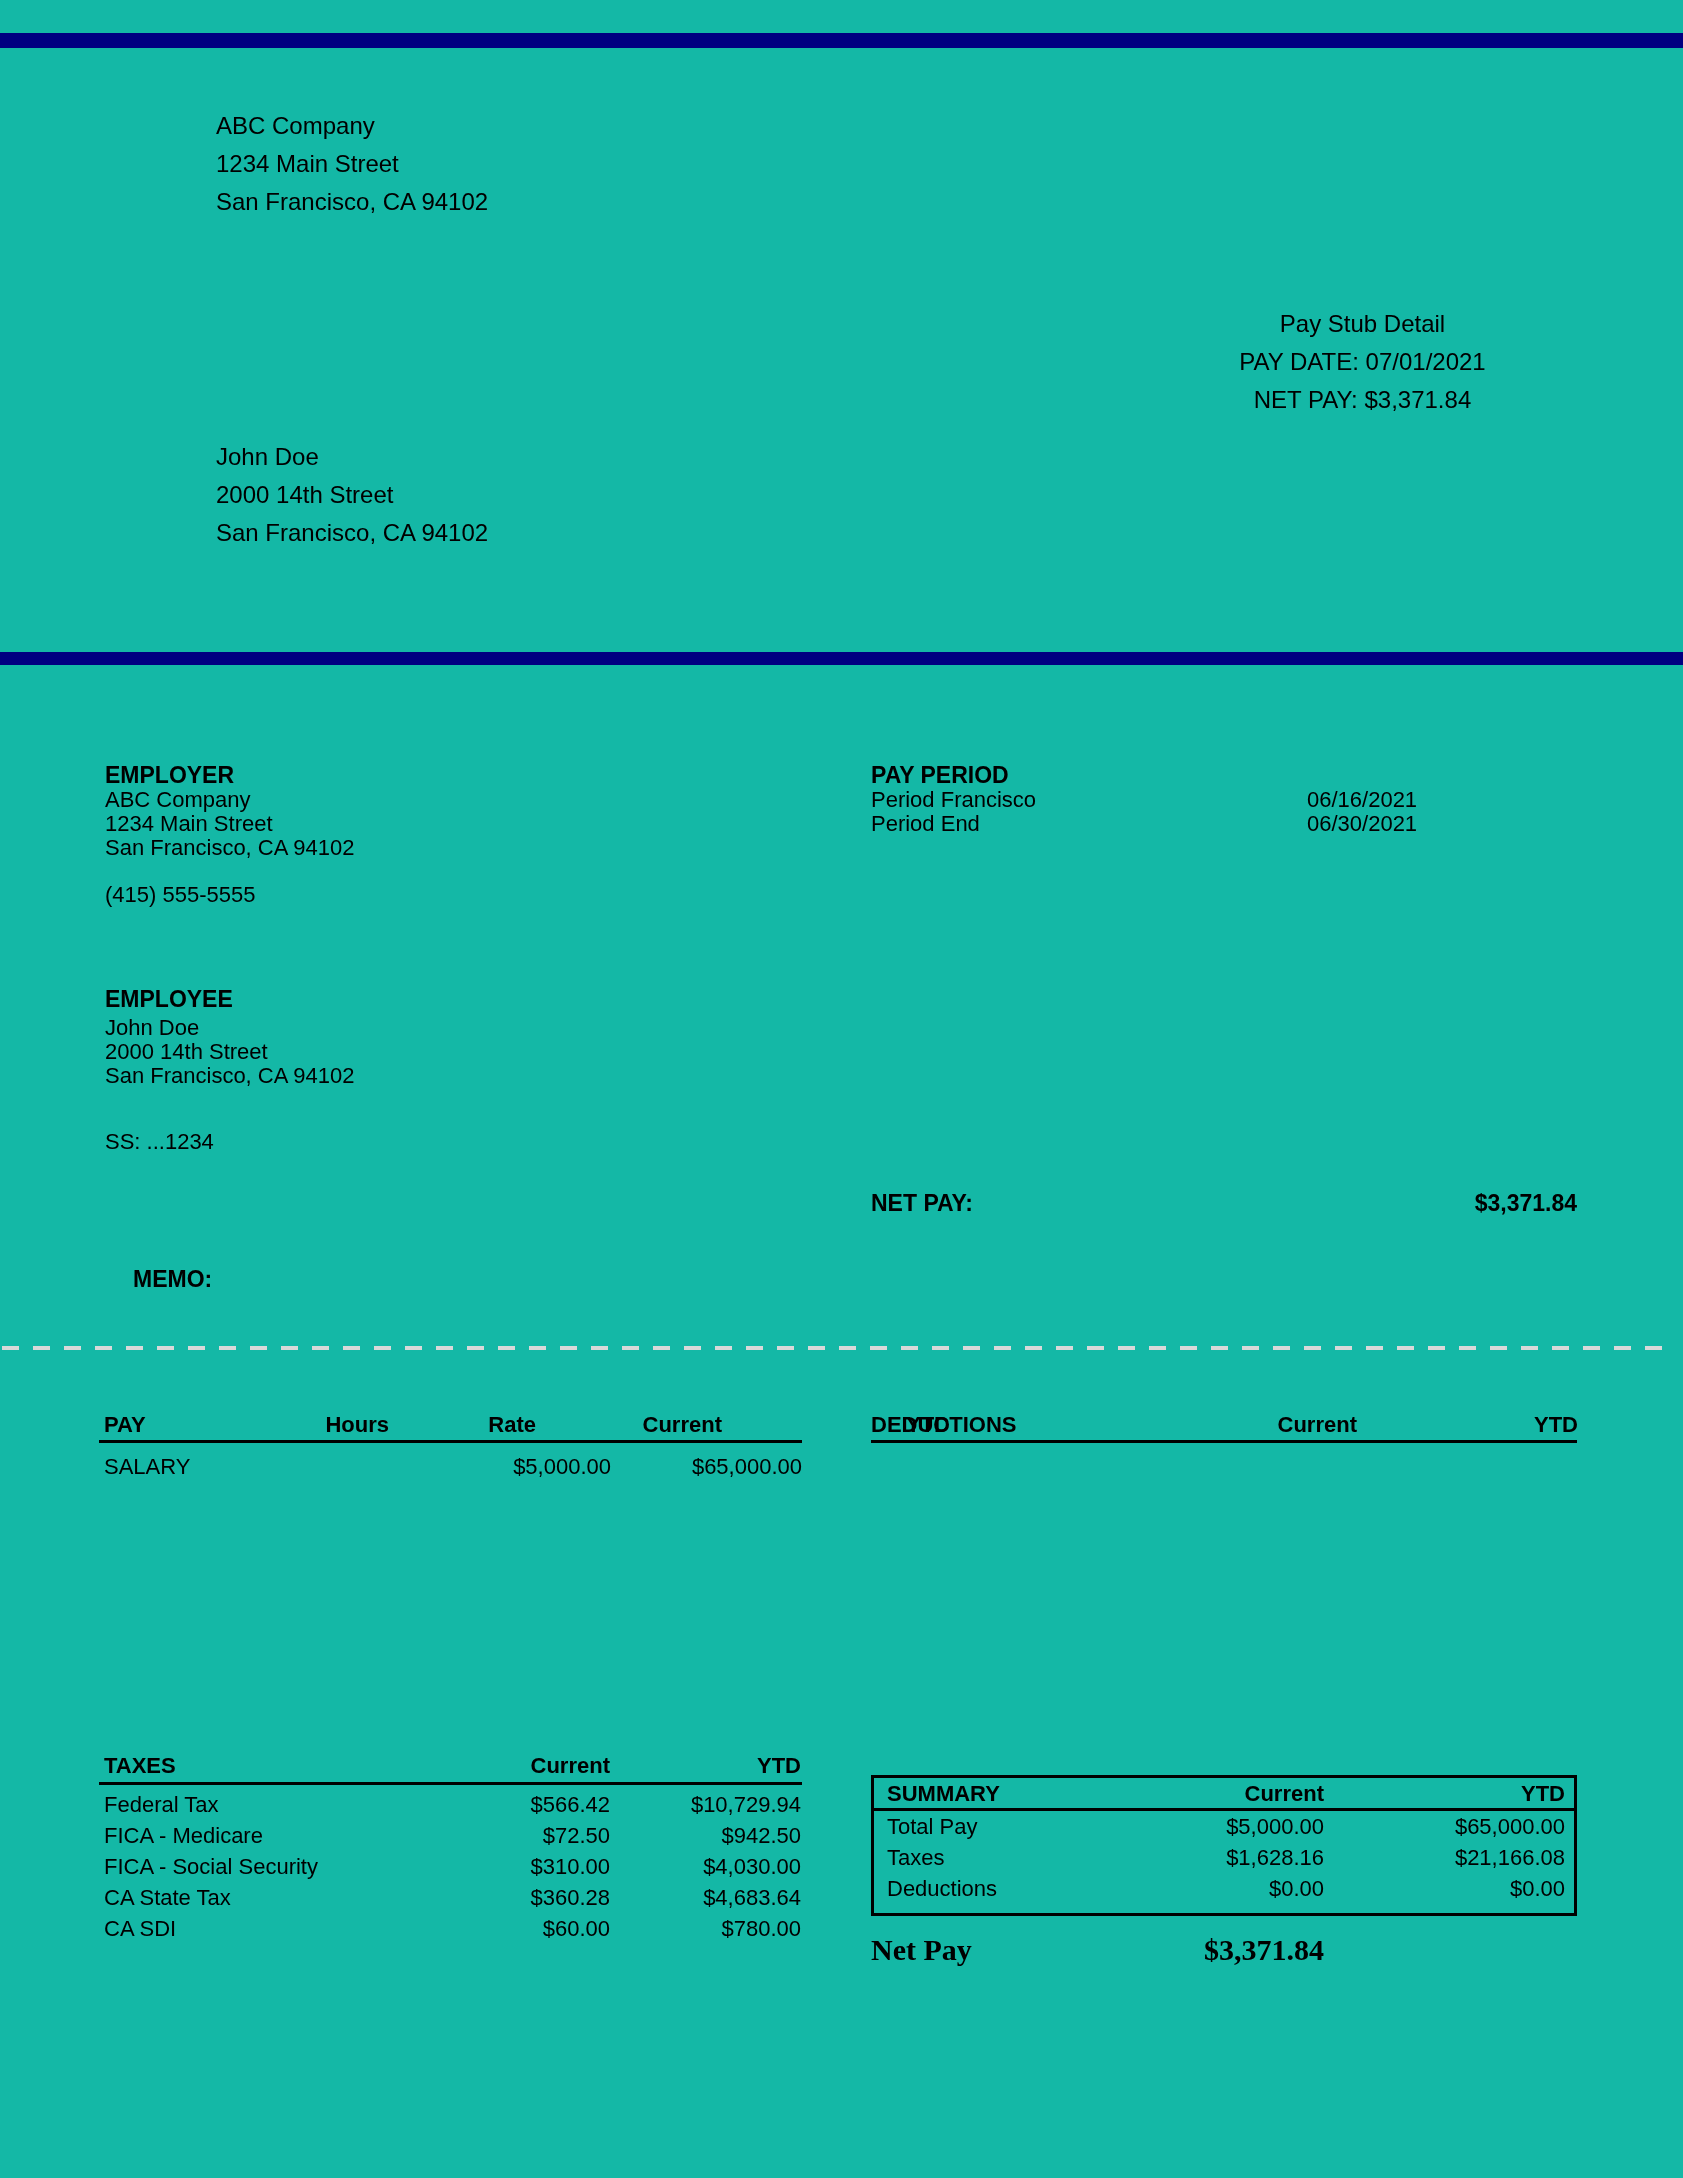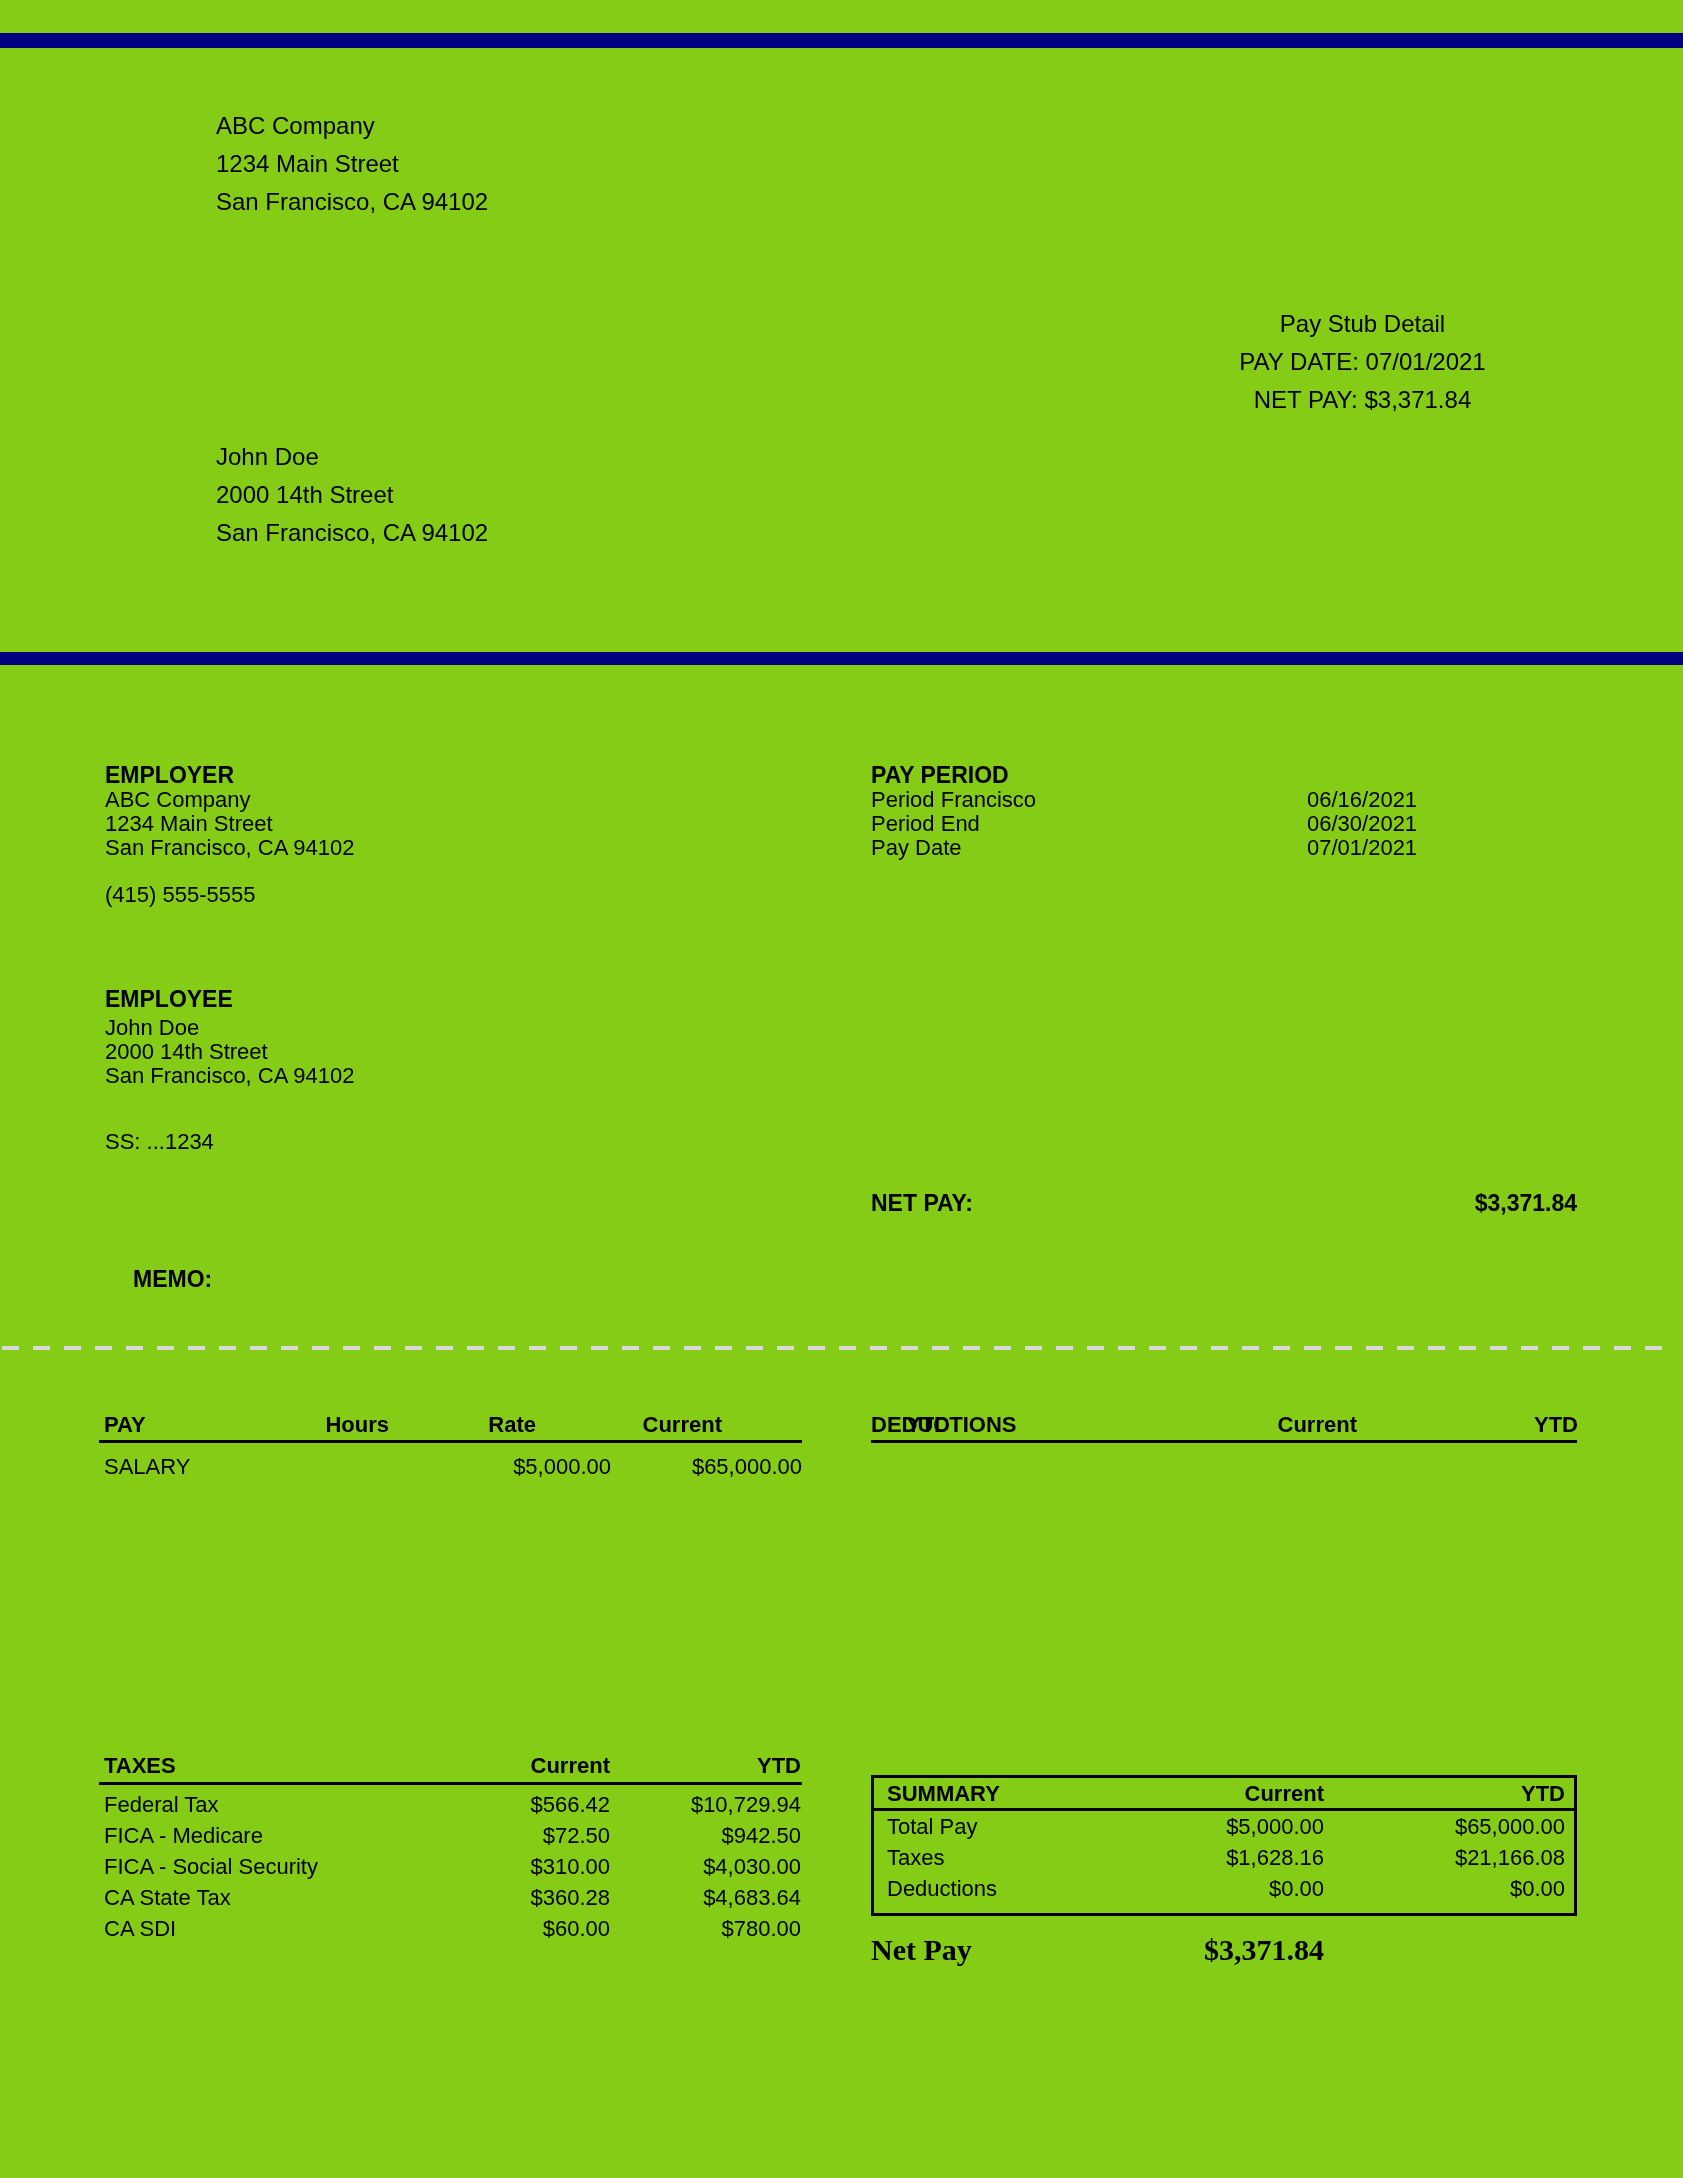--- a/index.html
+++ b/index.html
@@ -1,17 +1,17 @@
 <!DOCTYPE html>
 <html><head>
 <meta charset="utf-8">
 <style>
   html,body { margin:0; padding:0; background:#ffffff; }
   .page {
-    position:relative; width:1683px; height:2178px; background:#84cc16;
+    position:relative; width:1683px; height:2178px; background:#14b8a6;
     font-family:"Liberation Sans", sans-serif; color:#000000; overflow:hidden;
   }
   .abs { position:absolute; }
   .bar { position:absolute; left:0; width:1683px; background:#000080; }
   .bar1 { top:33px; height:15px; }
   .bar2 { top:652px; height:13px; }
 
   .addr-lg { font-size:24px; line-height:38px; }
   .stub-head { font-size:24px; line-height:38px; text-align:center; }
 
@@ -95,24 +95,20 @@
 
   <div class="abs h-bold" style="left:871px; top:762px;">PAY PERIOD</div>
   <div class="abs body-sm" style="left:871px; top:788px;">
     <div class="pp-row">
       <span>Period Francisco</span>
       <span class="pp-val">06/16/2021</span>
     </div>
     <div class="pp-row">
       <span>Period End</span>
       <span class="pp-val">06/30/2021</span>
-    </div>
-    <div class="pp-row">
-      <span>Pay Date</span>
-      <span class="pp-val">07/01/2021</span>
     </div>
   </div>
 
   <div class="abs h-bold" style="left:105px; top:986px;">EMPLOYEE</div>
   <div class="abs addr-sm" style="left:105px; top:1016px;">
     <div>John Doe</div>
     <div>2000 14th Street</div>
     <div>San Francisco, CA 94102</div>
   </div>
   <div class="abs body-sm" style="left:105px; top:1130px;">SS: ...1234</div>

